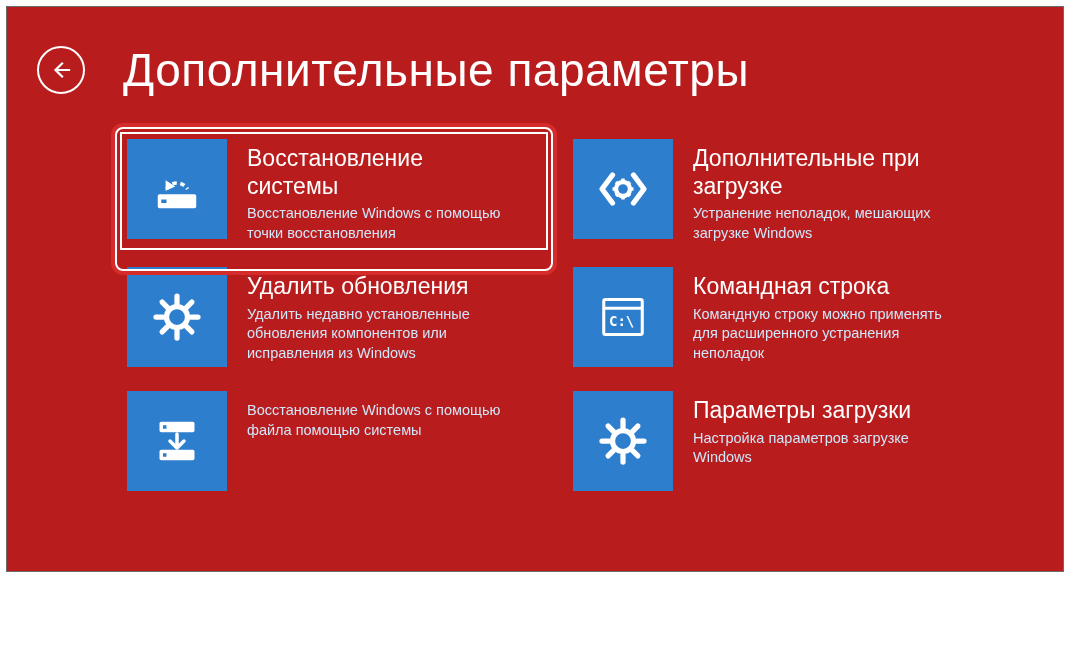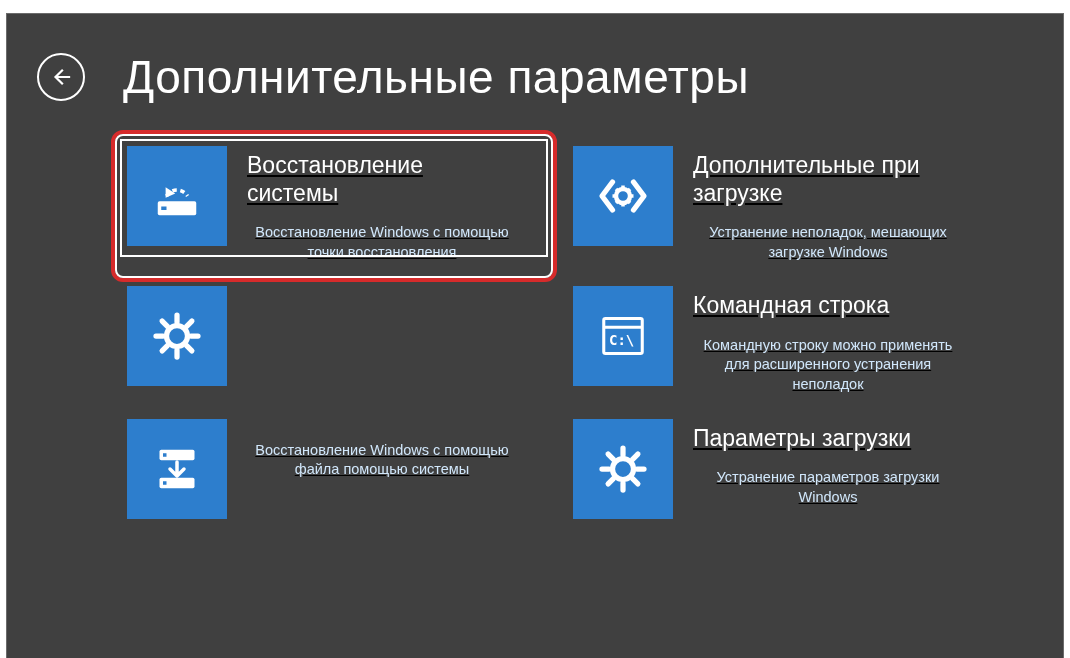--- a/index.html
+++ b/index.html
@@ -3,22 +3,22 @@
   <meta charset="utf-8">
   <style>
     * { margin:0; padding:0; box-sizing:border-box; }
     body {
       width:1070px; height:658px;
       background:#fff;
       font-family:"Segoe UI Light","Segoe UI",Arial,sans-serif;
       overflow:hidden; position:relative;
     }
     .frame {
-      position:absolute; top:14px; left:7px; width:1056px; height:644px;
-      background:#404040;
+      position:absolute; top:7px; left:7px; width:1056px; height:564px;
+      background:#b91c1c;
       box-shadow:0 0 0 1px #6b6b6b;
     }
     .header { display:flex; align-items:center; padding:36px 0 0 30px; }
     .back {
       width:48px; height:48px; border:2px solid #fff; border-radius:50%;
       display:flex; align-items:center; justify-content:center; cursor:pointer;
       flex-shrink:0;
     }
     .back svg { width:22px; height:22px; }
     .title { color:#fff; font-size:46px; font-weight:300; margin-left:38px; letter-spacing:.5px; }
@@ -26,23 +26,23 @@
       display:grid; grid-template-columns:430px 430px;
       column-gap:16px; row-gap:24px;
       padding:42px 0 0 120px; position:relative;
     }
     .tile { display:flex; align-items:flex-start; cursor:pointer; }
     .tile .icon {
       width:100px; height:100px; background:#2d7ecd;
       display:flex; align-items:center; justify-content:center; flex-shrink:0;
     }
     .tile .icon svg { width:56px; height:56px; }
-    .tile .txt { padding:6px 0 0 20px; max-width:290px;text-decoration:underline; }
+    .tile .txt { padding:6px 0 0 20px; max-width:290px; }
     .tile .ttl { color:#fff; font-size:23px; font-weight:300; line-height:1.2; }
-    .tile .desc { color:#d1e7fb; font-size:14.5px; font-weight:300; margin-top:16px; line-height:1.35;text-align:center; }
+    .tile .desc { color:#d1e7fb; font-size:14.5px; font-weight:300; margin-top:4px; line-height:1.35; }
     
     .hlWrap { position:relative; }
     .hlA {
       position:absolute; top:-16px; left:-16px; width:446px; height:152px;
       border:4px solid #d62b2b; border-radius:12px; pointer-events:none;
     }
     .hlB {
       position:absolute; top:-12px; left:-12px; width:438px; height:144px;
       border:2px solid #fff; border-radius:8px; pointer-events:none;
     }
@@ -120,20 +120,24 @@
               <line x1="32" y1="48" x2="32" y2="56"></line>
             <line x1="8" y1="32" x2="16" y2="32"></line>
               <line x1="48" y1="32" x2="56" y2="32"></line>
             <line x1="15" y1="15" x2="21" y2="21"></line>
               <line x1="43" y1="43" x2="49" y2="49"></line>
             <line x1="49" y1="15" x2="43" y2="21"></line>
               <line x1="21" y1="43" x2="15" y2="49"></line>
           </g>
         </svg>
       </div>
+      <div class="txt">
+        <div class="ttl">Удалить обновления</div>
+        <div class="desc">Удалить недавно установленные обновления компонентов или исправления из Windows</div>
+      </div>
     </div>
 
     <div class="tile">
       <div class="icon">
         <svg viewBox="0 0 64 64">
           <rect x="10" y="12" width="44" height="40" rx="2" fill="none" stroke="#fff" stroke-width="3.5"></rect>
           <line x1="10" y1="22" x2="54" y2="22" stroke="#fff" stroke-width="3.5"></line>
           <text x="16" y="42" fill="#fff" font-family="Consolas,monospace" font-size="16" font-weight="bold">C:\</text>
         </svg>
       </div>
@@ -169,18 +173,18 @@
               <line x1="48" y1="32" x2="56" y2="32"></line>
             <line x1="15" y1="15" x2="21" y2="21"></line>
               <line x1="43" y1="43" x2="49" y2="49"></line>
             <line x1="49" y1="15" x2="43" y2="21"></line>
               <line x1="21" y1="43" x2="15" y2="49"></line>
           </g>
         </svg>
       </div>
       <div class="txt">
         <div class="ttl">Параметры загрузки</div>
-        <div class="desc">Устранение параметров загрузки Windows</div>
+        <div class="desc">Настройка параметров загрузке Windows</div>
       </div>
     </div>
 
   </div>
 </div>
 
 </body></html>

